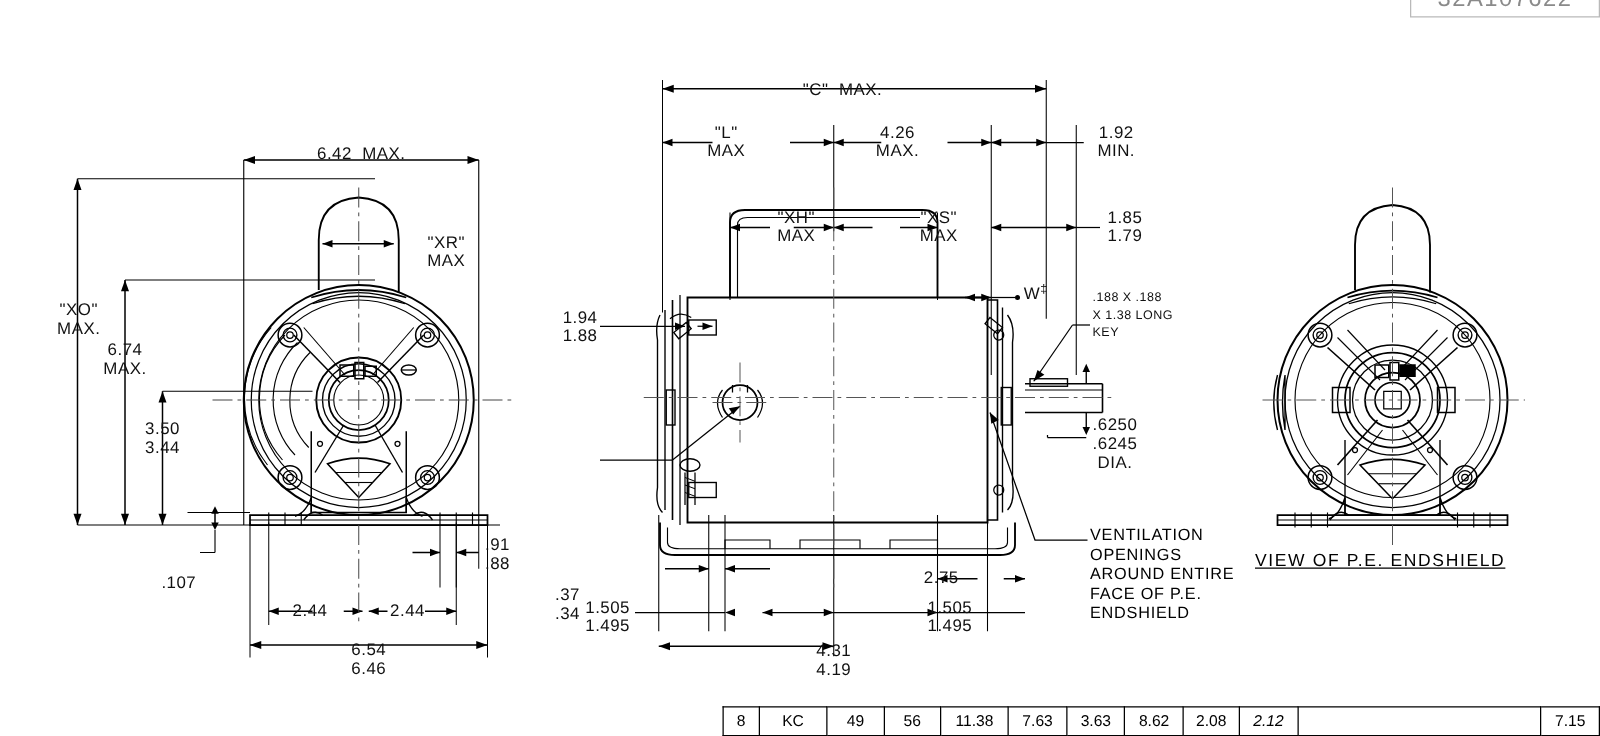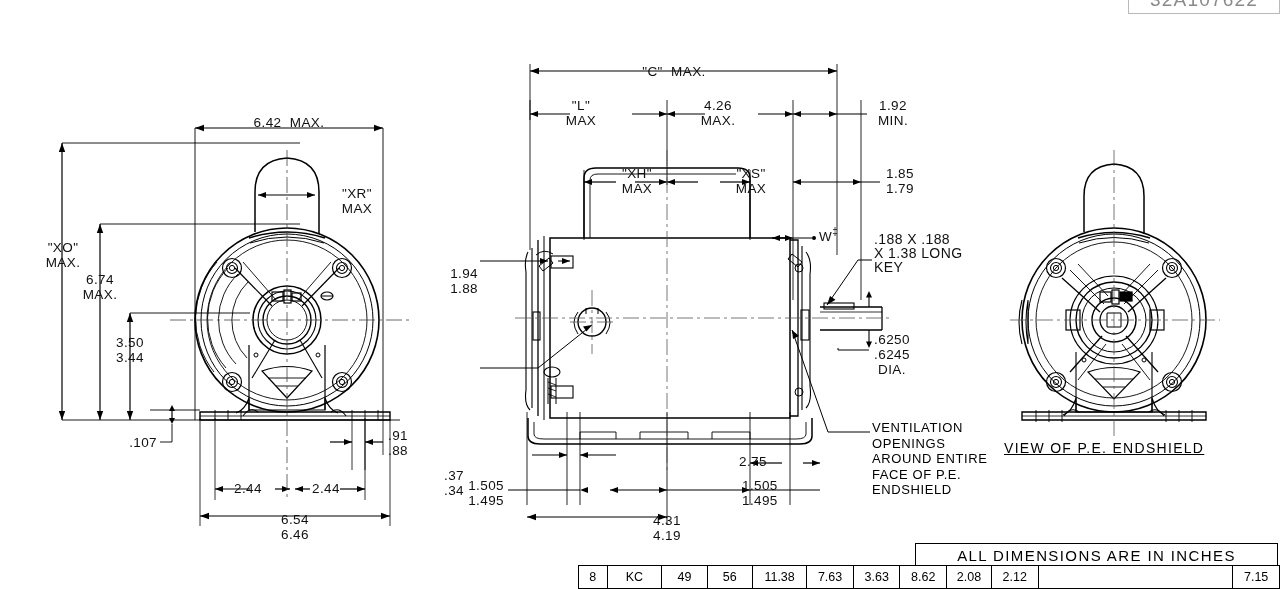--- a/index.html
+++ b/index.html
@@ -16,21 +16,21 @@
   .dimtxt{
     font-family:"Liberation Sans","DejaVu Sans",sans-serif;
     font-size:13.5px;
     line-height:15px;
     letter-spacing:0.4px;
     white-space:pre;
     color:#111;
   }
   .dimtxt.c{text-align:center;}
   .dimtxt.r{text-align:right;}
-  .dimtxt.small{font-size:14px;line-height:14px;}
+  .dimtxt.small{font-size:10px;line-height:14px;}
   .note{
     font-family:"Liberation Sans","DejaVu Sans",sans-serif;
     font-size:13px;line-height:15.5px;letter-spacing:0.6px;white-space:pre;
   }
   .viewlabel{
     font-family:"Liberation Sans","DejaVu Sans",sans-serif;
     font-size:14px;letter-spacing:1.3px;text-decoration:underline;
     white-space:pre;
   }
   .drawno{
@@ -220,21 +220,21 @@
 
   <div class="abs dimtxt c" style="left:244px;top:115px;width:90px;">6.42  MAX.</div>
   <div class="abs dimtxt c" style="left:330px;top:186px;width:54px;">"XR"
 MAX</div>
   <div class="abs dimtxt c" style="left:36px;top:240px;width:54px;">"XO"
 MAX.</div>
   <div class="abs dimtxt c" style="left:73px;top:272px;width:54px;">6.74
 MAX.</div>
   <div class="abs dimtxt c" style="left:103px;top:335px;width:54px;">3.50
 3.44</div>
-  <div class="abs dimtxt r" style="left:95px;top:435px;width:62px;">.107</div>
+  <div class="abs dimtxt r" style="left:95px;top:458px;width:62px;">.107</div>
   <div class="abs dimtxt" style="left:388px;top:428px;width:50px;">.91
 .88</div>
   <div class="abs dimtxt c" style="left:225px;top:481px;width:46px;">2.44</div>
   <div class="abs dimtxt c" style="left:303px;top:481px;width:46px;">2.44</div>
   <div class="abs dimtxt c" style="left:264px;top:512px;width:62px;">6.54
 6.46</div>
 
   <svg class="abs" style="left:420px;top:0;" width="600" height="589">
     <g fill="none" stroke="#000">
 
@@ -409,21 +409,21 @@
 MAX</div>
   <div class="abs dimtxt" style="left:886px;top:166px;width:54px;">1.85
 1.79</div>
   <div class="abs dimtxt" style="left:819px;top:224px;"><span>W</span><sup style="font-size:10px;">‡</sup></div>
   <div class="abs dimtxt small" style="left:874px;top:232px;width:130px;">.188 X .188
 X 1.38 LONG
 KEY</div>
   <div class="abs dimtxt c" style="left:866px;top:332px;width:52px;">.6250
 .6245
 DIA.</div>
-  <div class="abs dimtxt r" style="left:428px;top:246px;width:50px;margin-top:20px;">1.94
+  <div class="abs dimtxt r" style="left:428px;top:246px;width:50px;">1.94
 1.88</div>
   <div class="abs note" style="left:872px;top:420px;width:130px;">VENTILATION
 OPENINGS
 AROUND ENTIRE
 FACE OF P.E.
 ENDSHIELD</div>
   <div class="abs dimtxt c" style="left:432px;top:434px;width:44px;margin-top:34px;">.37
 .34</div>
   <div class="abs dimtxt r" style="left:448px;top:478px;width:56px;">1.505
 1.495</div>
@@ -508,34 +508,33 @@
       <path d="M152,412 L152,398 Q156,412 165,415" stroke-width="1.1"></path>
     </g>
     <g stroke="#555" stroke-width="0.8" stroke-dasharray="16,4,3,4" fill="none">
       <line x1="114" y1="150" x2="114" y2="440"></line>
       <line x1="10" y1="320" x2="220" y2="320"></line>
     </g>
   </svg>
 
   <div class="abs viewlabel" style="left:1004px;top:440px;">VIEW OF P.E. ENDSHIELD</div>
 
-  <div id="units-banner">ALL DIMENSIONS ARE IN INCHES</div>
 
   <table id="spec-table">
     <tbody>
         <tr>
           <td style="width: 26px;">8</td>
           <td style="width: 54px;">KC</td>
           <td style="width: 44px;">49</td>
           <td style="width: 44px;">56</td>
           <td style="width: 52px;">11.38</td>
           <td style="width: 44px;">7.63</td>
           <td style="width: 44px;">3.63</td>
           <td style="width: 44px;">8.62</td>
           <td style="width: 42px;">2.08</td>
-          <td style="width: 44px;">2.12</td>
+          <td style="width: 44px; font-style: italic;">2.12</td>
           <td style="width: 216px;"></td>
           <td style="width: 44px;">7.15</td>
         </tr>
   </tbody>
     </table>
 
 </div>
 
 </body></html>

